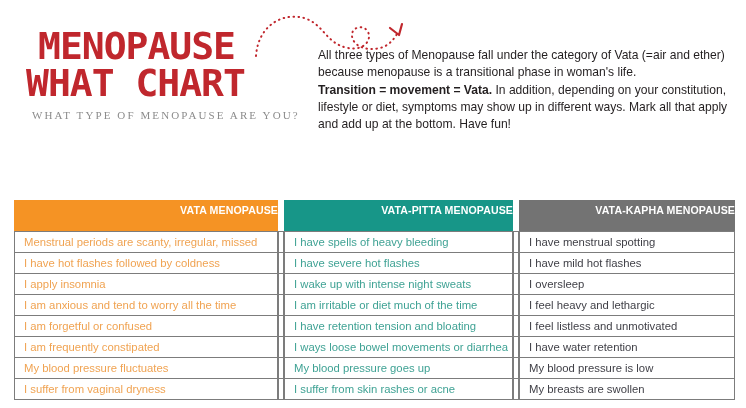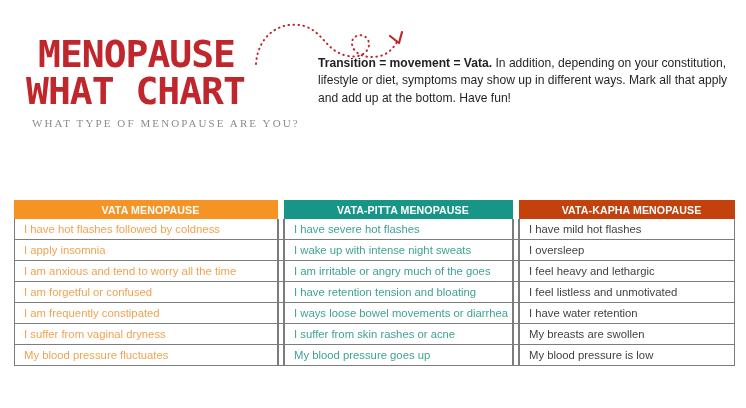--- a/index.html
+++ b/index.html
@@ -12,21 +12,21 @@
     height: 408px;
     overflow: hidden;
     font-family: "Liberation Sans", sans-serif;
     position: relative;
   }
 
   
   #header-area {
     position: absolute;
     left: 0;
-    top: 8px;
+    top: 0;
     width: 746px;
     height: 186px;
   }
 
   #brand-block {
     position: absolute;
     left: 26px;
     top: 28px;
     width: 290px;
   }
@@ -89,32 +89,32 @@
     table-layout: fixed;
   }
   #score-table col.c1 { width: 264px; }
   #score-table col.gap1 { width: 6px; }
   #score-table col.c2 { width: 229px; }
   #score-table col.gap2 { width: 6px; }
   #score-table col.c3 { width: 216px; }
 
   #score-table th {
     height: 19px;
-    padding: 0 0 0 9px;
-    text-align: center;
+    padding: 0 0 12px 9px;
+    text-align: right;
     vertical-align: middle;
     font-size: 10.6px;
     font-weight: bold;
     color: #ffffff;
     letter-spacing: 0.1px;
     white-space: nowrap;
   }
   th.head-vata        { background: #F59324; }
   th.head-vata-pitta  { background: #179688; }
-  th.head-vata-kapha  { background: #c2410c; }
+  th.head-vata-kapha  { background: #737373; }
   th.spacer-head      { background: #ffffff; }
 
   #score-table td {
     height: 20px;
     padding: 0 4px 0 9px;
     vertical-align: middle;
     font-size: 11.3px;
     line-height: 1.1;
     background: #ffffff;
     border-bottom: 1px solid #7c7c7c;
@@ -147,20 +147,21 @@
   <div id="squiggle-arrow">
     <svg width="160" height="56" viewBox="0 0 160 56" xmlns="http://www.w3.org/2000/svg">
       <path d="M4 50 C 6 20, 30 6, 52 12 C 72 18, 74 38, 96 42
                C 112 45, 120 34, 116 26 C 113 19, 101 20, 100 28
                C 99 38, 112 46, 128 42 C 136 40, 142 34, 146 26" fill="none" stroke="#C0272D" stroke-width="2" stroke-linecap="round" stroke-dasharray="0.6 4.4"></path>
       <path d="M138 22 L147 29 L150 18" fill="none" stroke="#C0272D" stroke-width="2.2" stroke-linecap="round" stroke-linejoin="round"></path>
     </svg>
   </div>
 
   <div id="intro-block">
+    <p>All three types of Menopause fall under the category of Vata (=air and ether) because menopause is a transitional phase in woman's life.</p>
     <p><span class="bold-run">Transition = movement = Vata.</span><span> In addition, depending on your constitution, lifestyle or diet, symptoms may show up in different ways. Mark all that apply and add up at the bottom. Have fun!</span></p>
   </div>
 
 </div>
 
 <table id="score-table">
   <colgroup>
     <col class="c1">
       <col class="gap1">
       <col class="c2">
@@ -170,63 +171,70 @@
   <thead>
     <tr>
       <th class="head-vata">VATA MENOPAUSE</th>
       <th class="spacer-head"></th>
       <th class="head-vata-pitta">VATA-PITTA MENOPAUSE</th>
       <th class="spacer-head"></th>
       <th class="head-vata-kapha">VATA-KAPHA MENOPAUSE</th>
     </tr>
   </thead>
   <tbody>
+    <tr class="row-first">
+      <td class="cell-vata">Menstrual periods are scanty, irregular, missed</td>
+      <td class="spacer-cell"></td>
+      <td class="cell-vata-pitta">I have spells of  heavy bleeding</td>
+      <td class="spacer-cell"></td>
+      <td class="cell-vata-kapha">I have menstrual spotting</td>
+    </tr>
     <tr>
       <td class="cell-vata">I have hot flashes followed by coldness</td>
       <td class="spacer-cell"></td>
       <td class="cell-vata-pitta">I have severe hot flashes</td>
       <td class="spacer-cell"></td>
       <td class="cell-vata-kapha">I have mild hot flashes</td>
     </tr>
     <tr>
       <td class="cell-vata">I apply insomnia</td>
       <td class="spacer-cell"></td>
       <td class="cell-vata-pitta">I wake up with intense night sweats</td>
       <td class="spacer-cell"></td>
       <td class="cell-vata-kapha">I oversleep</td>
     </tr>
     <tr>
       <td class="cell-vata">I am anxious and tend to worry all the time</td>
       <td class="spacer-cell"></td>
-      <td class="cell-vata-pitta">I am irritable or angry much of  the goes</td>
+      <td class="cell-vata-pitta">I am irritable or diet much of  the time</td>
       <td class="spacer-cell"></td>
       <td class="cell-vata-kapha">I feel heavy and lethargic</td>
     </tr>
     <tr>
       <td class="cell-vata">I am forgetful or confused</td>
       <td class="spacer-cell"></td>
       <td class="cell-vata-pitta">I have retention tension and bloating</td>
       <td class="spacer-cell"></td>
       <td class="cell-vata-kapha">I feel listless and unmotivated</td>
     </tr>
     <tr>
       <td class="cell-vata">I am frequently constipated</td>
       <td class="spacer-cell"></td>
       <td class="cell-vata-pitta">I ways loose bowel movements or diarrhea</td>
       <td class="spacer-cell"></td>
       <td class="cell-vata-kapha">I have water retention</td>
     </tr>
     <tr>
+      <td class="cell-vata">My blood pressure fluctuates</td>
+      <td class="spacer-cell"></td>
+      <td class="cell-vata-pitta">My blood pressure goes up</td>
+      <td class="spacer-cell"></td>
+      <td class="cell-vata-kapha">My blood pressure is low</td>
+    </tr>
+    <tr>
       <td class="cell-vata">I suffer from vaginal dryness</td>
       <td class="spacer-cell"></td>
       <td class="cell-vata-pitta">I suffer from skin rashes or acne</td>
       <td class="spacer-cell"></td>
       <td class="cell-vata-kapha">My breasts are swollen</td>
-    </tr>
-    <tr>
-      <td class="cell-vata">My blood pressure fluctuates</td>
-      <td class="spacer-cell"></td>
-      <td class="cell-vata-pitta">My blood pressure goes up</td>
-      <td class="spacer-cell"></td>
-      <td class="cell-vata-kapha">My blood pressure is low</td>
     </tr>
   </tbody>
 </table>
 
 </body></html>

